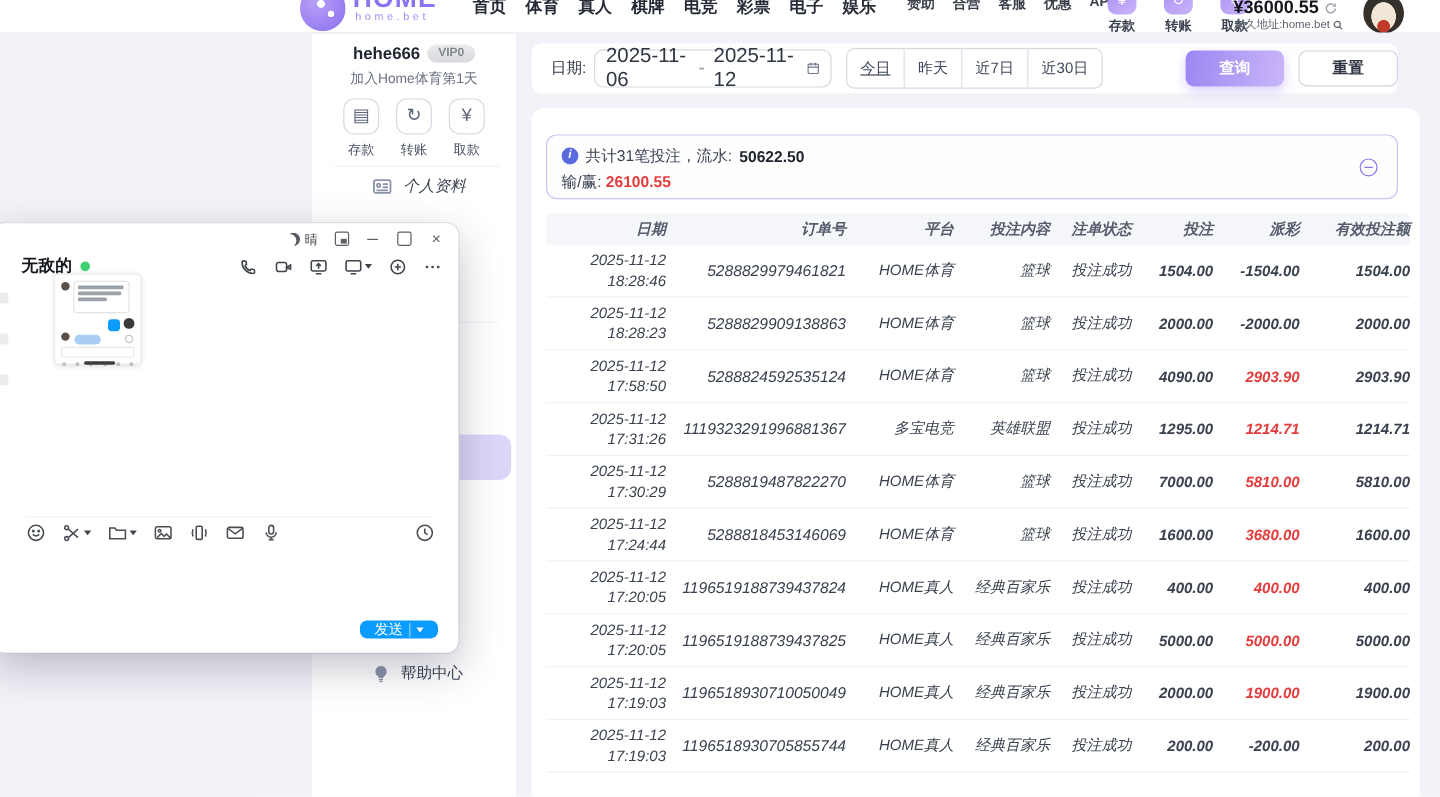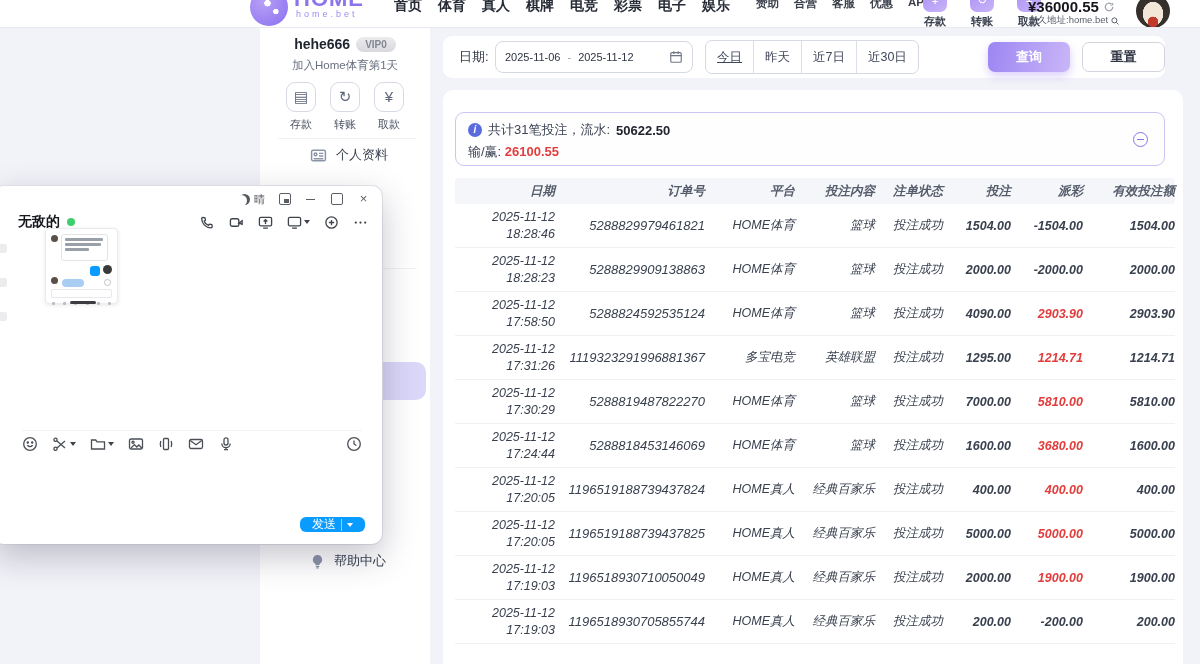--- a/index.html
+++ b/index.html
@@ -43,21 +43,21 @@
   .qa .qlabel { margin-top:5px; font-size:11px; color:#4a5161; }
   .side-div { position:absolute; left:18px; right:14px; border-top:1px solid #f1f2f6; }
   .side-item { position:absolute; left:50px; display:flex; align-items:center; gap:9px; font-size:13px; color:#39414f; cursor:pointer; }
   .side-item svg { color:#8a93a8; }
   .sel-pill { position:absolute; left:28px; top:334px; width:138px; height:38px; background:#dbd7f9; border-radius:10px; }
 
   
   .filter-card { position:absolute; left:443px; top:36px; width:722px; height:42px; background:#fff; border-radius:9px; z-index:1; }
   .f-label { position:absolute; left:16px; top:12px; font-size:13px; color:#333a47; }
   .date-box { position:absolute; left:52px; top:5px; width:198px; height:32px; border:1px solid #d5d9e2; border-radius:8px;
-      display:flex; align-items:center; padding:0 9px; gap:7px; font-size:11px; color:#2e3442; background:#fff; cursor:pointer; }
+      display:flex; align-items:center; padding:0 9px; gap:7px; font-size:17px; color:#2e3442; background:#fff; cursor:pointer; }
   .date-sep { color:#9aa0ab; }
   .date-box svg { margin-left:auto; color:#6f7587; }
   .ranges { position:absolute; left:262px; top:4px; height:34px; display:flex; border:1px solid #d5d9e2; border-radius:7px; overflow:hidden; background:#fff; }
   .ranges span { padding:0 11px; line-height:32px; font-size:12.5px; color:#40475a; border-left:1px solid #dcdfe6; cursor:pointer; }
   .ranges span:first-child { border-left:none;text-decoration:underline; }
   .btn-query { position:absolute; left:545px; top:6px; width:82px; height:30px; border-radius:7px; border:none;
       background:linear-gradient(100deg,#9c86f2,#c9b6f8); color:#fff; font-size:13px; font-weight:bold;
       box-shadow:0 4px 10px rgba(150,120,240,.35); cursor:pointer; }
   .btn-reset { position:absolute; left:639px; top:6px; width:83px; height:30px; border-radius:7px;
       background:#fff; border:1px solid #d2d5dd; color:#2f3542; font-size:13px; font-weight:bold; cursor:pointer; }
@@ -224,21 +224,21 @@
         <div class="qlabel">转账</div>
       </div>
 
       <div class="qa">
         <div class="qicon">¥</div>
         <div class="qlabel">取款</div>
       </div>
     </div>
 
     <div class="side-div" style="top:110px;"></div>
-    <div class="side-item" style="top:118px;">
+    <div class="side-item" style="top:118px;font-style:italic;">
       <svg class="i" width="17" height="17" viewBox="0 0 16 16" fill="none" stroke="currentColor" stroke-width="1.4">
           <rect x="1.5" y="3" width="13" height="10" rx="1.5"></rect>
           <circle cx="5.2" cy="7" r="1.3"></circle>
           <path d="M8.5 6h4M8.5 8.5h4M3.5 11h9"></path>
         </svg>
       <span>个人资料</span>
     </div>
     <div class="side-div" style="top:240px;"></div>
     <div class="sel-pill"></div>
     <div class="side-item" style="top:524px;">

